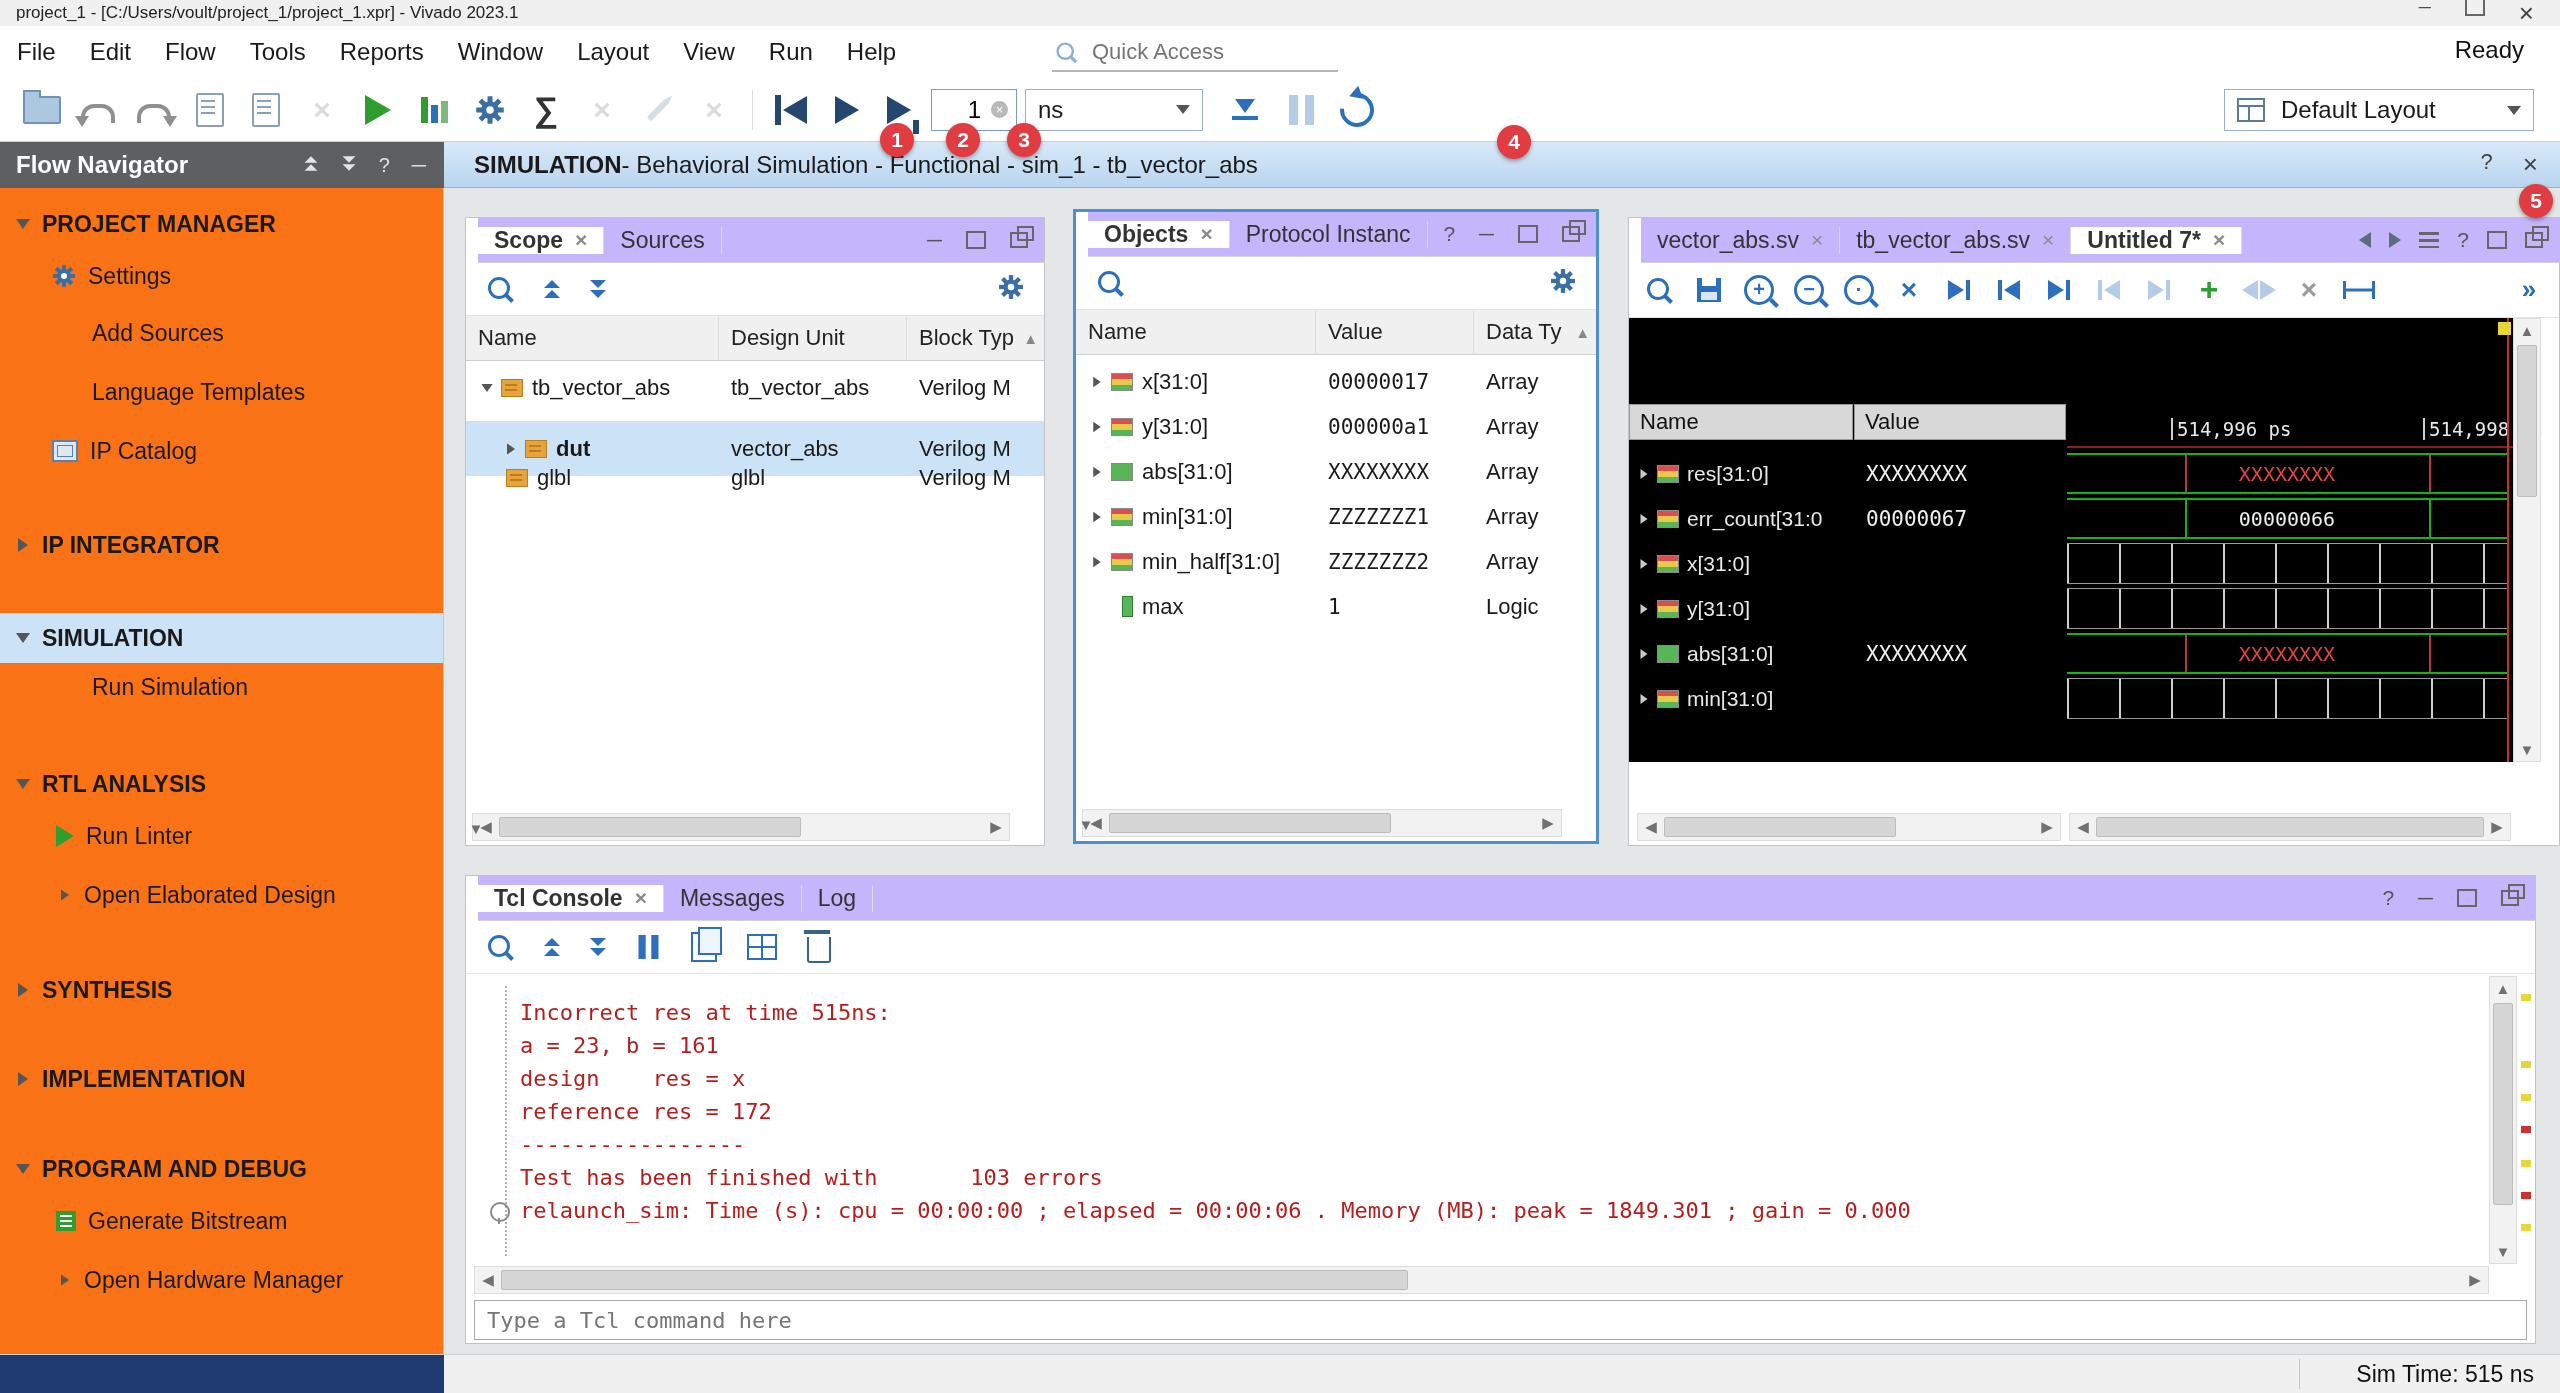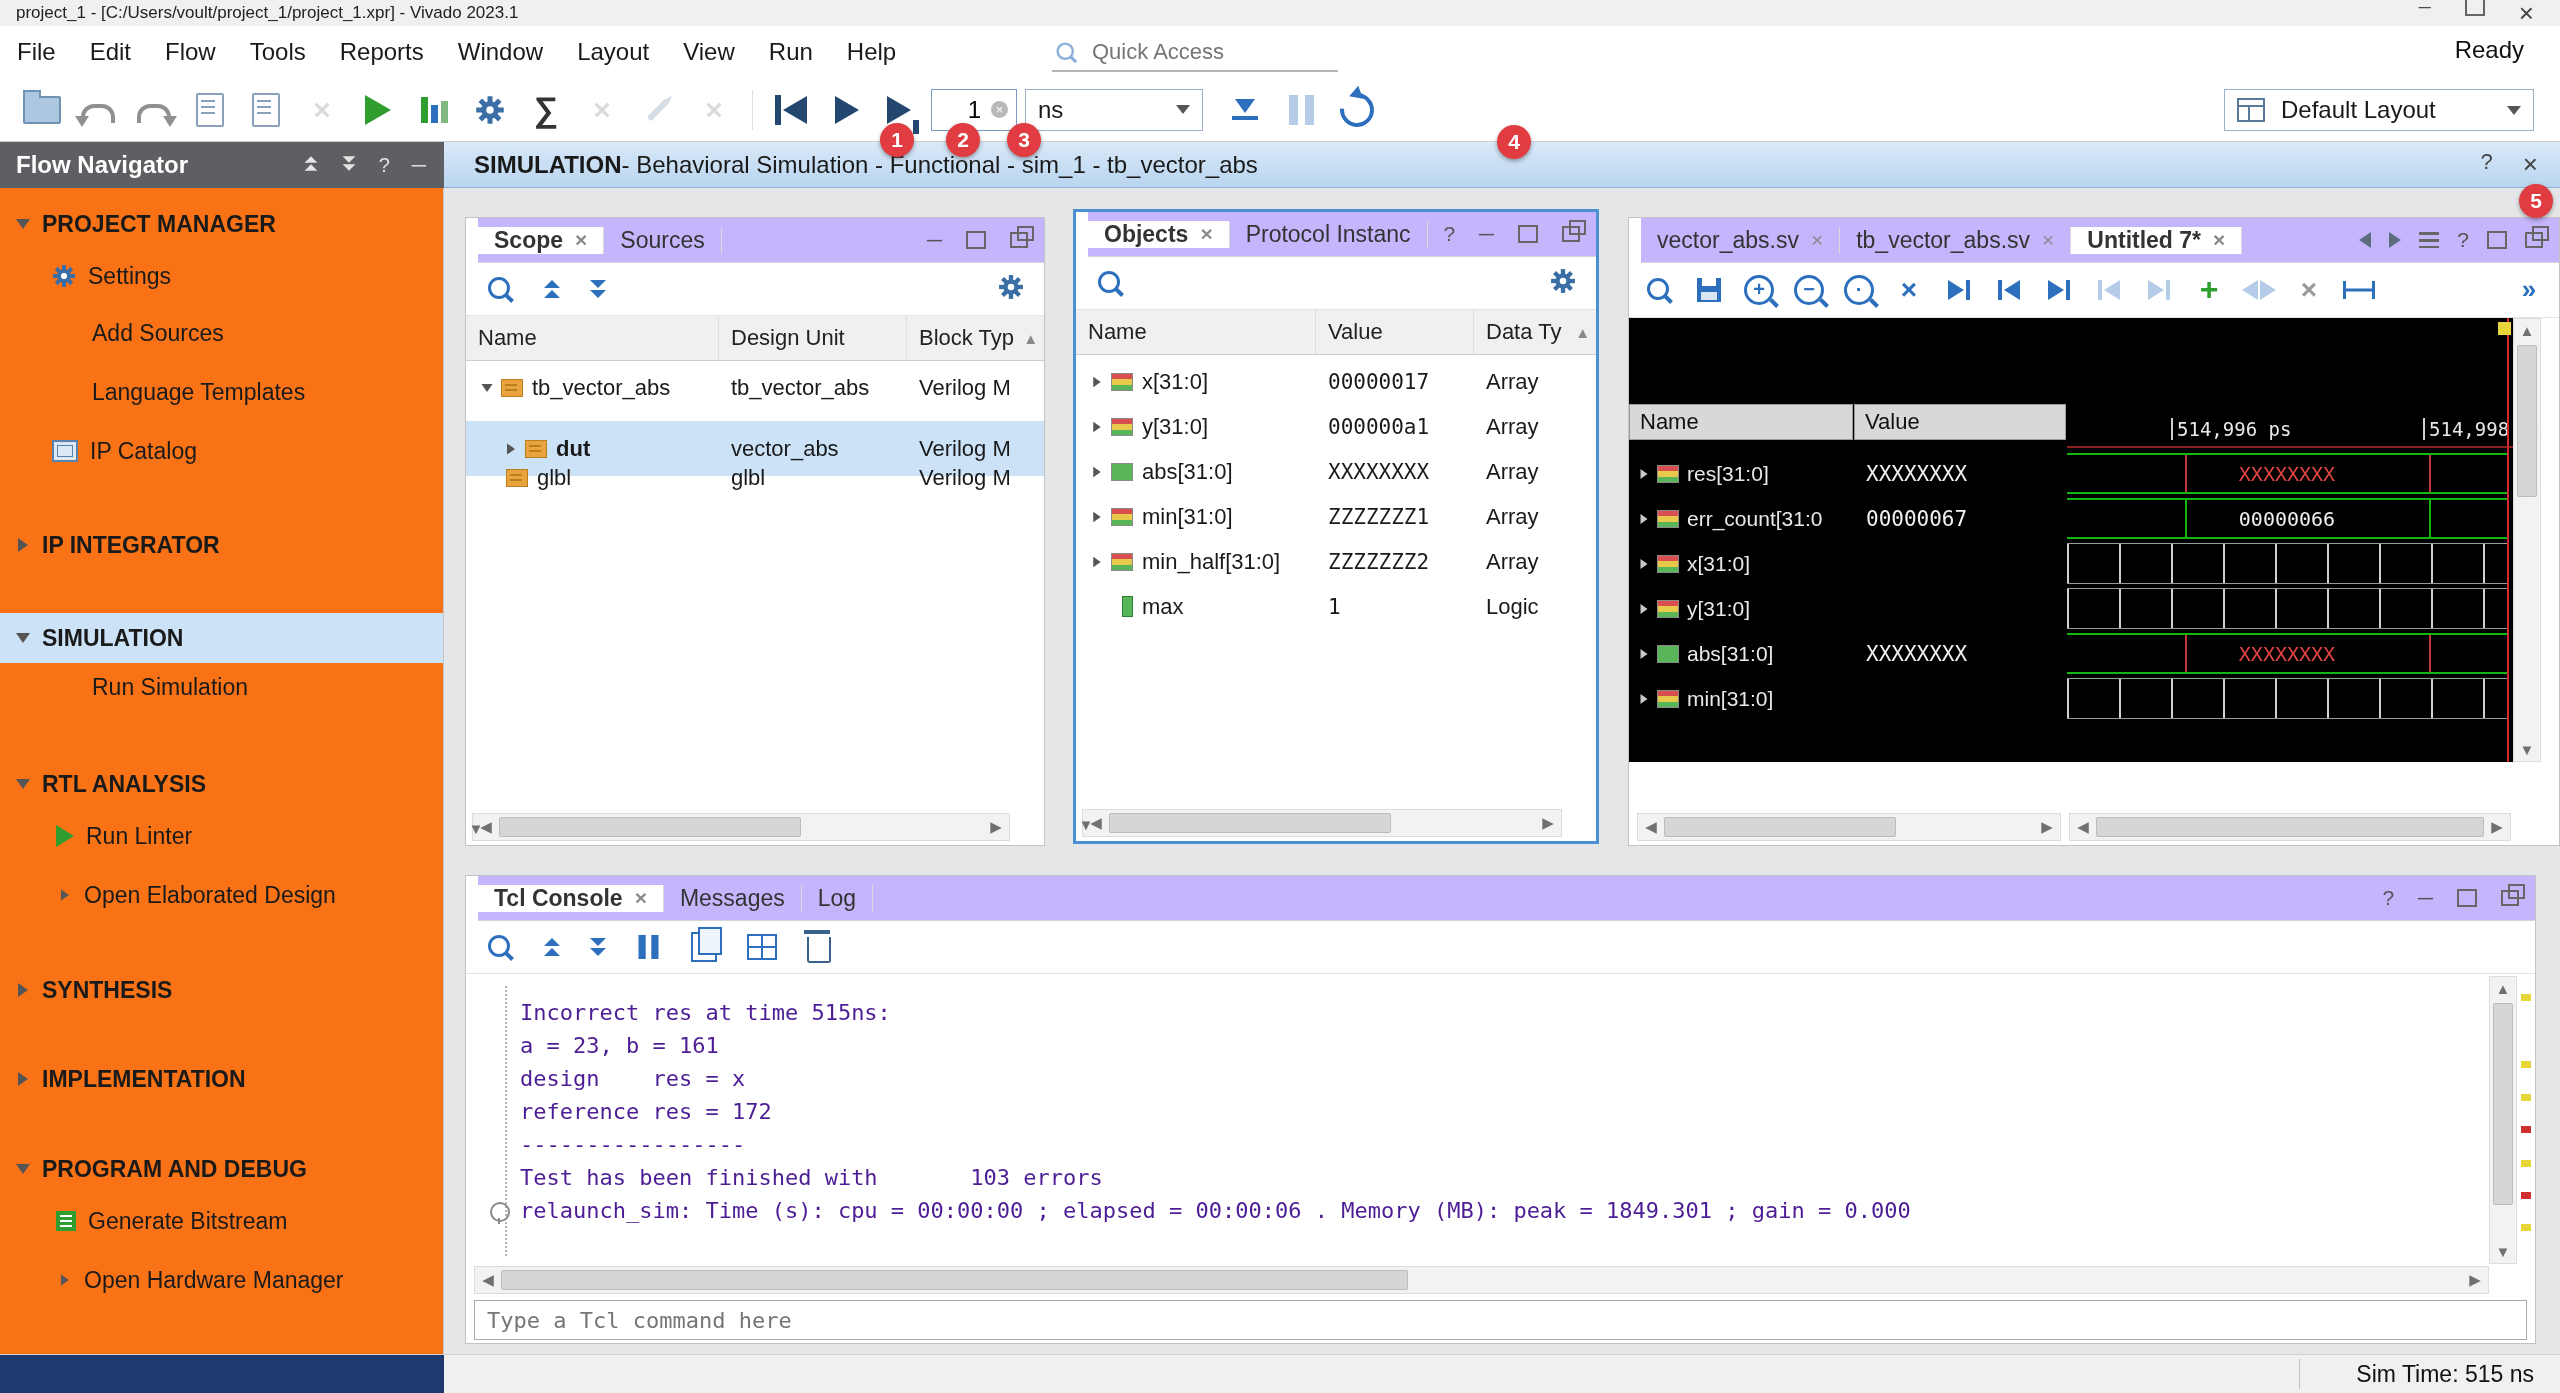--- a/index.html
+++ b/index.html
@@ -177,21 +177,21 @@
   .wi-plus{color:#2e9e2e;font-size:32px;font-weight:bold;}
   .wi-plus::before{content:"+";}
   .wi-more{color:#2c6fbd;font-size:26px;font-weight:bold;}
   .wi-more::before{content:"»";}
   .bar-s{width:4px;height:20px;background:#2c6fbd;flex:none;}
   .tri-rs{width:0;height:0;border-left:16px solid #2c6fbd;border-top:10px solid transparent;border-bottom:10px solid transparent;}
   .tri-ls{width:0;height:0;border-right:16px solid #2c6fbd;border-top:10px solid transparent;border-bottom:10px solid transparent;}
 
   
   .console{position:absolute;font-family:"DejaVu Sans Mono",monospace;font-size:22px;line-height:33px;
-           color:#4c1d95;white-space:pre;}
+           color:#b91c1c;white-space:pre;}
   .dotline{position:absolute;border-left:2px dotted #b0b0b0;}
   .gutter-circle{position:absolute;width:16px;height:16px;border:2px solid #8a8a8a;border-radius:50%;}
   .gutter-circle::after{content:"";position:absolute;left:6px;top:14px;width:2px;height:6px;background:#8a8a8a;}
   .mark{position:absolute;width:10px;height:7px;}
   .i-copy{width:22px;height:26px;border:2px solid #2c6fbd;background:#fff;position:relative;}
   .i-copy::before{content:"";position:absolute;left:5px;top:-7px;width:20px;height:24px;border:2px solid #2c6fbd;background:#eef4fb;}
   .i-grid{width:26px;height:22px;border:2px solid #2c6fbd;background:linear-gradient(#2c6fbd 0 0) 50% 0/2px 100% no-repeat,linear-gradient(#2c6fbd 0 0) 0 50%/100% 2px no-repeat;}
   .i-trash{width:20px;height:24px;border:2px solid #38618c;border-top:none;border-radius:0 0 3px 3px;position:relative;margin-top:6px;}
   .i-trash::before{content:"";position:absolute;left:-5px;top:-7px;width:26px;height:4px;background:#38618c;}
   .tclinput{position:absolute;border:1px solid #a9a9a9;background:#fff;box-sizing:border-box;display:flex;align-items:center;}

